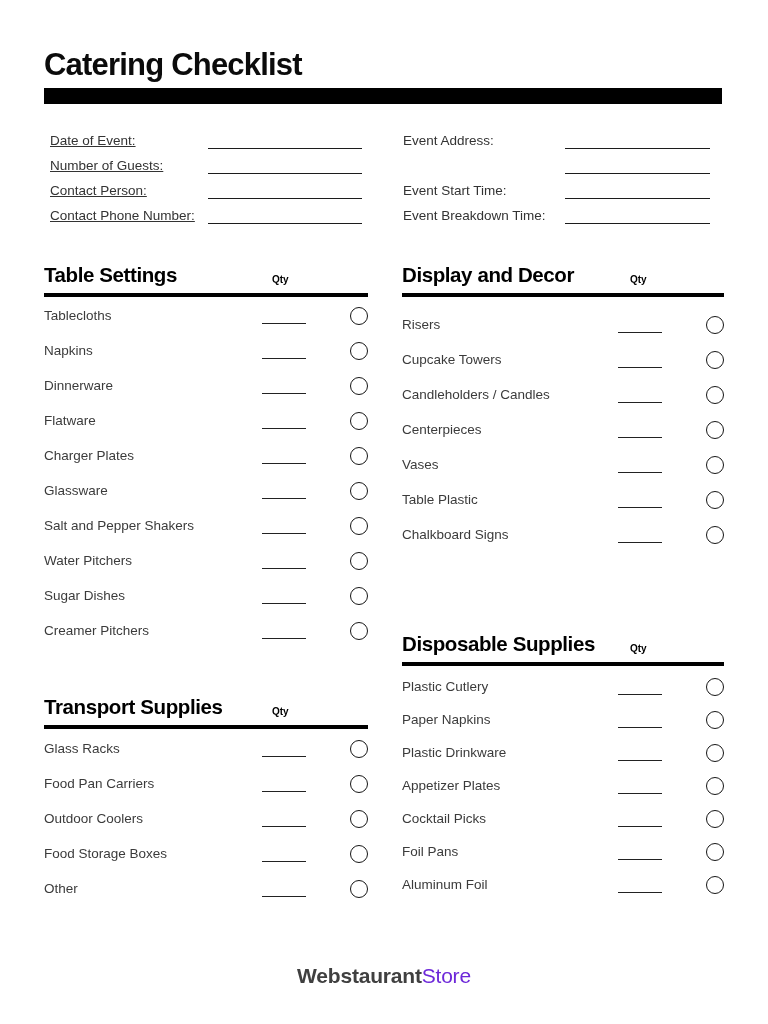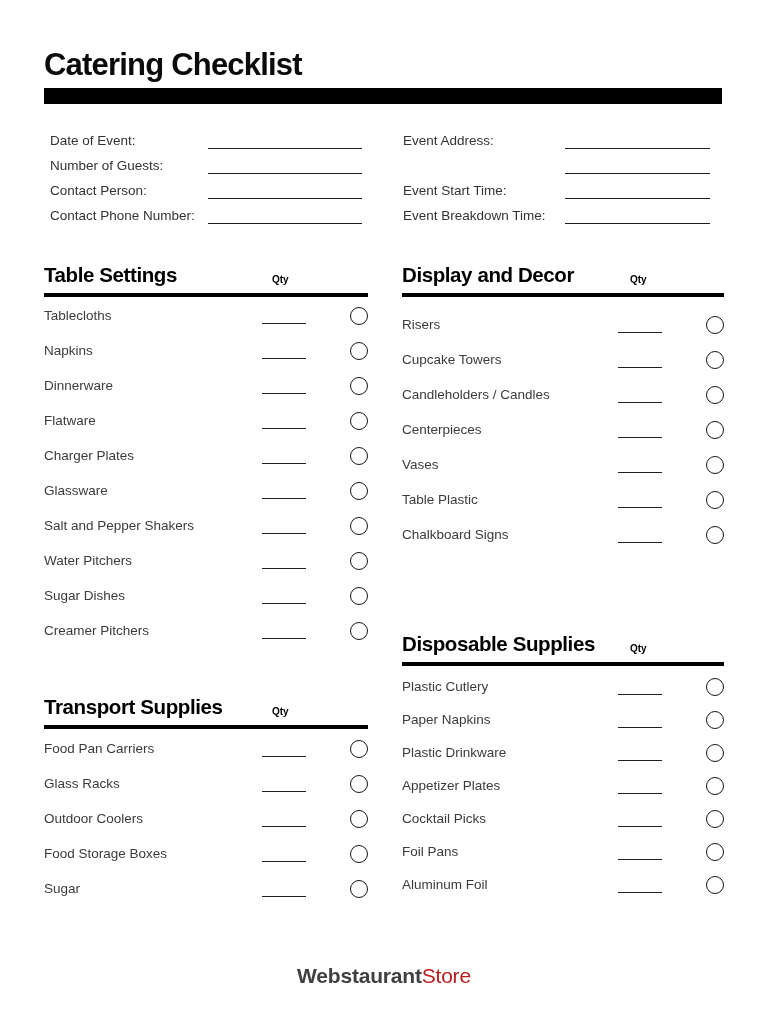--- a/index.html
+++ b/index.html
@@ -23,21 +23,21 @@
     position:absolute; left:44px; top:88px;
     width:678px; height:16px; background:#000;
   }
 
   
   .form-col { position:absolute; top:128px; }
   #form-left  { left:50px;  width:312px; }
   #form-right { left:403px; width:307px; }
   .form-row { height:25px; display:flex; align-items:center; }
   .form-label { font-size:13.5px; color:#333; }
-  #form-left  .form-label { width:158px; }
+  #form-left  .form-label { width:158px;text-decoration:underline; }
   #form-right .form-label { width:162px; }
   .form-line { border-bottom:1.5px solid #1c1c1c; align-self:flex-end; margin-bottom:4px; }
   #form-left  .form-line { width:154px; }
   #form-right .form-line { width:145px; }
 
   
   .section { position:absolute; }
   #sec-table      { left:44px;  top:261px; width:324px; }
   #sec-transport  { left:44px;  top:693px; width:324px; }
   #sec-display    { left:402px; top:261px; width:322px; }
@@ -73,21 +73,21 @@
     border:1.8px solid #161616; border-radius:50%;
     background:#fff;
   }
 
   
   .footer {
     position:absolute; left:0; top:963px; width:768px;
     text-align:center; font-size:21px; letter-spacing:-0.2px; line-height:26px;
   }
   .brand-primary { color:#404040; font-weight:bold; }
-  .brand-secondary { color:#b91c1c; font-weight:normal; }
+  .brand-secondary { color:#6d28d9; font-weight:normal; }
 </style>
 </head>
 <body>
 
 <div class="page">
 
   <div class="doc-title">Catering Checklist</div>
   <div class="title-bar"></div>
 
   <div id="form-left" class="form-col">
@@ -208,45 +208,45 @@
 
   <section id="sec-transport" class="section">
     <div class="sec-header">
       <h2>Transport Supplies</h2>
       <span class="qty">Qty</span>
     </div>
     <div class="sec-rule"></div>
     <div class="rows">
 
         <div class="item-row">
+          <span class="item-label">Glass Racks</span>
+          <span class="qty-line"></span>
+          <span class="circle"></span>
+        </div>
+
+        <div class="item-row">
           <span class="item-label">Food Pan Carriers</span>
           <span class="qty-line"></span>
           <span class="circle"></span>
         </div>
 
         <div class="item-row">
-          <span class="item-label">Glass Racks</span>
-          <span class="qty-line"></span>
-          <span class="circle"></span>
-        </div>
-
-        <div class="item-row">
           <span class="item-label">Outdoor Coolers</span>
           <span class="qty-line"></span>
           <span class="circle"></span>
         </div>
 
         <div class="item-row">
           <span class="item-label">Food Storage Boxes</span>
           <span class="qty-line"></span>
           <span class="circle"></span>
         </div>
 
         <div class="item-row">
-          <span class="item-label">Sugar</span>
+          <span class="item-label">Other</span>
           <span class="qty-line"></span>
           <span class="circle"></span>
         </div>
       </div>
   </section>
 
   <section id="sec-display" class="section">
     <div class="sec-header">
       <h2>Display and Decor</h2>
       <span class="qty">Qty</span>

